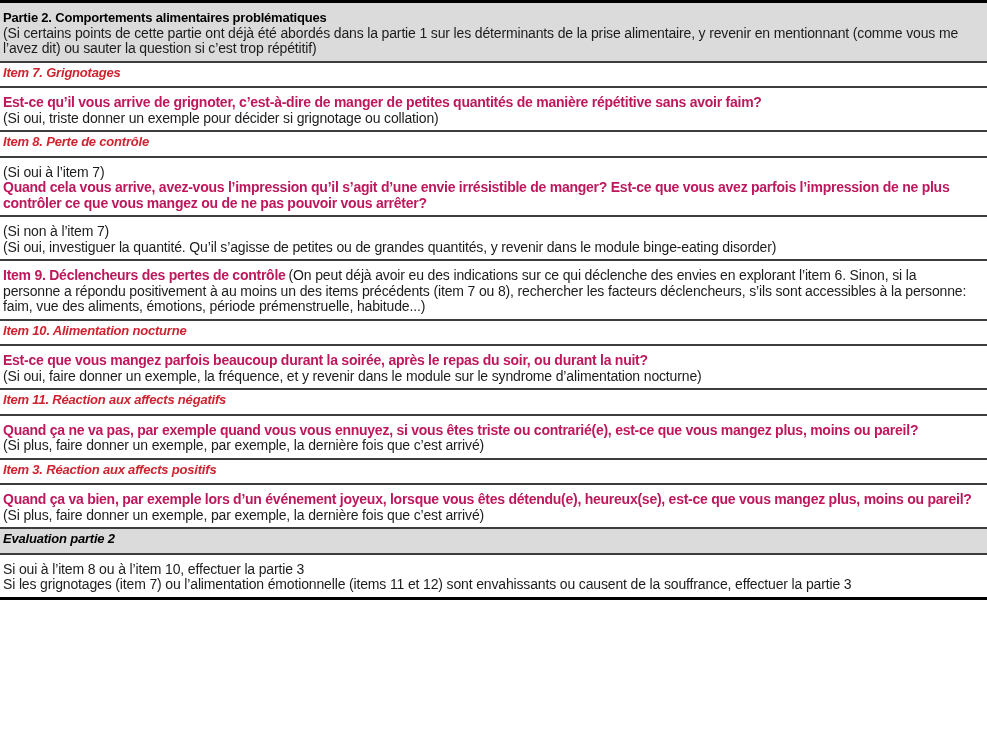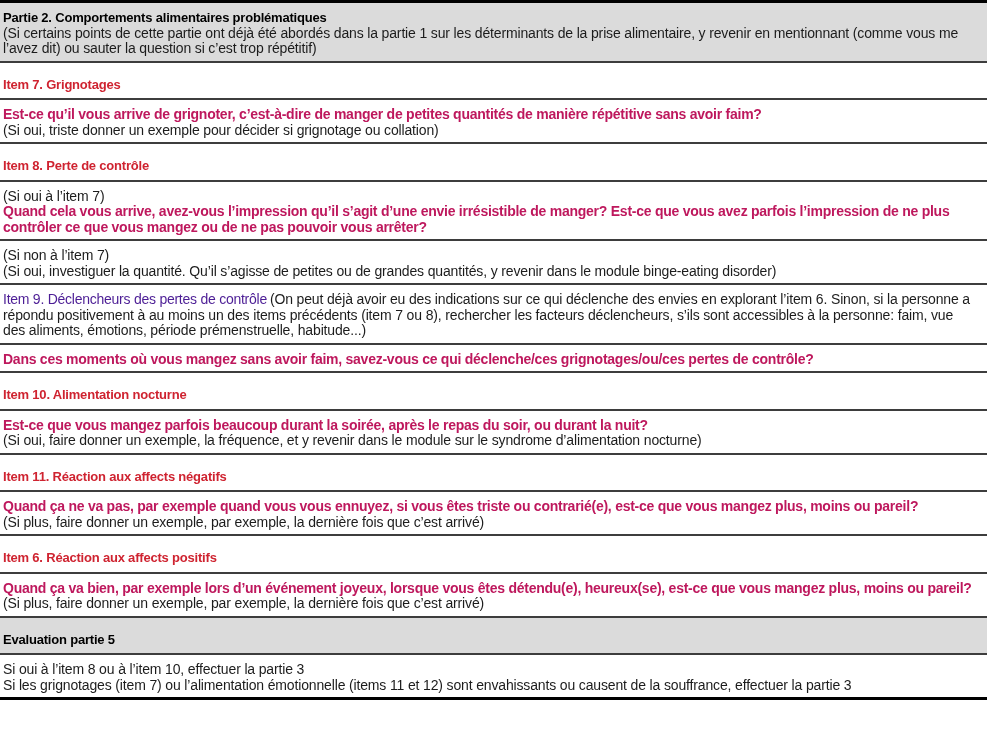--- a/index.html
+++ b/index.html
@@ -21,21 +21,22 @@
   }
   .row {
     border-bottom: 2px solid #3d3d3d;
     padding: 7px 10px 4px 3px;
   }
   .row:last-child {
     border-bottom: none;
     border-radius: 18px;
   }
   .row-h {
-    padding: 14px 10px 6px 3px;
+    padding: 2px 10px 6px 3px;
+    font-style: italic;
   }
   .gray {
     background: #dbdbdb;
   }
   p {
     margin: 0;
     font-size: 14px;
     line-height: 15.5px;
     letter-spacing: -0.15px;
     color: #1c1c1c;
@@ -45,22 +46,22 @@
     color: #be185d;
     letter-spacing: -0.25px;
   }
   .heading-red {
     font-weight: bold;
     font-size: 13px;
     color: #cf2330;
     letter-spacing: -0.2px;
   }
   .heading-red-inline {
-    font-weight: normal;
-    color: #4c1d95;
+    font-weight: bold;
+    color: #be185d;
     letter-spacing: -0.25px;
     padding-right: 3px;
   }
   .band-title {
     font-weight: bold;
     font-size: 13px;
     color: #000000;
     letter-spacing: -0.2px;
   }
 </style>
@@ -94,53 +95,50 @@
 
   <section class="row">
     <p>(Si non à l’item 7)</p>
     <p>(Si oui, investiguer la quantité. Qu’il s’agisse de petites ou de grandes quantités, y revenir dans le module binge-eating disorder)</p>
   </section>
 
   <section class="row">
     <p><span class="heading-red-inline">Item 9. Déclencheurs des pertes de contrôle</span><span>(On peut déjà avoir eu des indications sur ce qui déclenche des envies en explorant l’item 6. Sinon, si la personne a répondu positivement à au moins un des items précédents (item 7 ou 8), rechercher les facteurs déclencheurs, s’ils sont accessibles à la personne: faim, vue des aliments, émotions, période prémenstruelle, habitude...)</span></p>
   </section>
 
-  <section class="row">
-    <p class="q">Dans ces moments où vous mangez sans avoir faim, savez-vous ce qui déclenche/ces grignotages/ou/ces pertes de contrôle?</p>
-  </section>
 
   <section class="row row-h">
     <p class="heading-red">Item 10. Alimentation nocturne</p>
   </section>
 
   <section class="row">
     <p class="q">Est-ce que vous mangez parfois beaucoup durant la soirée, après le repas du soir, ou durant la nuit?</p>
     <p>(Si oui, faire donner un exemple, la fréquence, et y revenir dans le module sur le syndrome d’alimentation nocturne)</p>
   </section>
 
   <section class="row row-h">
     <p class="heading-red">Item 11. Réaction aux affects négatifs</p>
   </section>
 
   <section class="row">
     <p class="q">Quand ça ne va pas, par exemple quand vous vous ennuyez, si vous êtes triste ou contrarié(e), est-ce que vous mangez plus, moins ou pareil?</p>
     <p>(Si plus, faire donner un exemple, par exemple, la dernière fois que c’est arrivé)</p>
   </section>
 
   <section class="row row-h">
-    <p class="heading-red">Item 6. Réaction aux affects positifs</p>
+    <p class="heading-red">Item 3. Réaction aux affects positifs</p>
   </section>
 
   <section class="row">
     <p class="q">Quand ça va bien, par exemple lors d’un événement joyeux, lorsque vous êtes détendu(e), heureux(se), est-ce que vous mangez plus, moins ou pareil?</p>
     <p>(Si plus, faire donner un exemple, par exemple, la dernière fois que c’est arrivé)</p>
   </section>
 
   <section class="row row-h gray">
-    <p class="band-title">Evaluation partie 5</p>
+    <p class="band-title">Evaluation partie 2</p>
   </section>
 
   <section class="row">
     <p>Si oui à l’item 8 ou à l’item 10, effectuer la partie 3</p>
     <p>Si les grignotages (item 7) ou l’alimentation émotionnelle (items 11 et 12) sont envahissants ou causent de la souffrance, effectuer la partie 3</p>
   </section>
 
 </div>
 
 </body></html>

